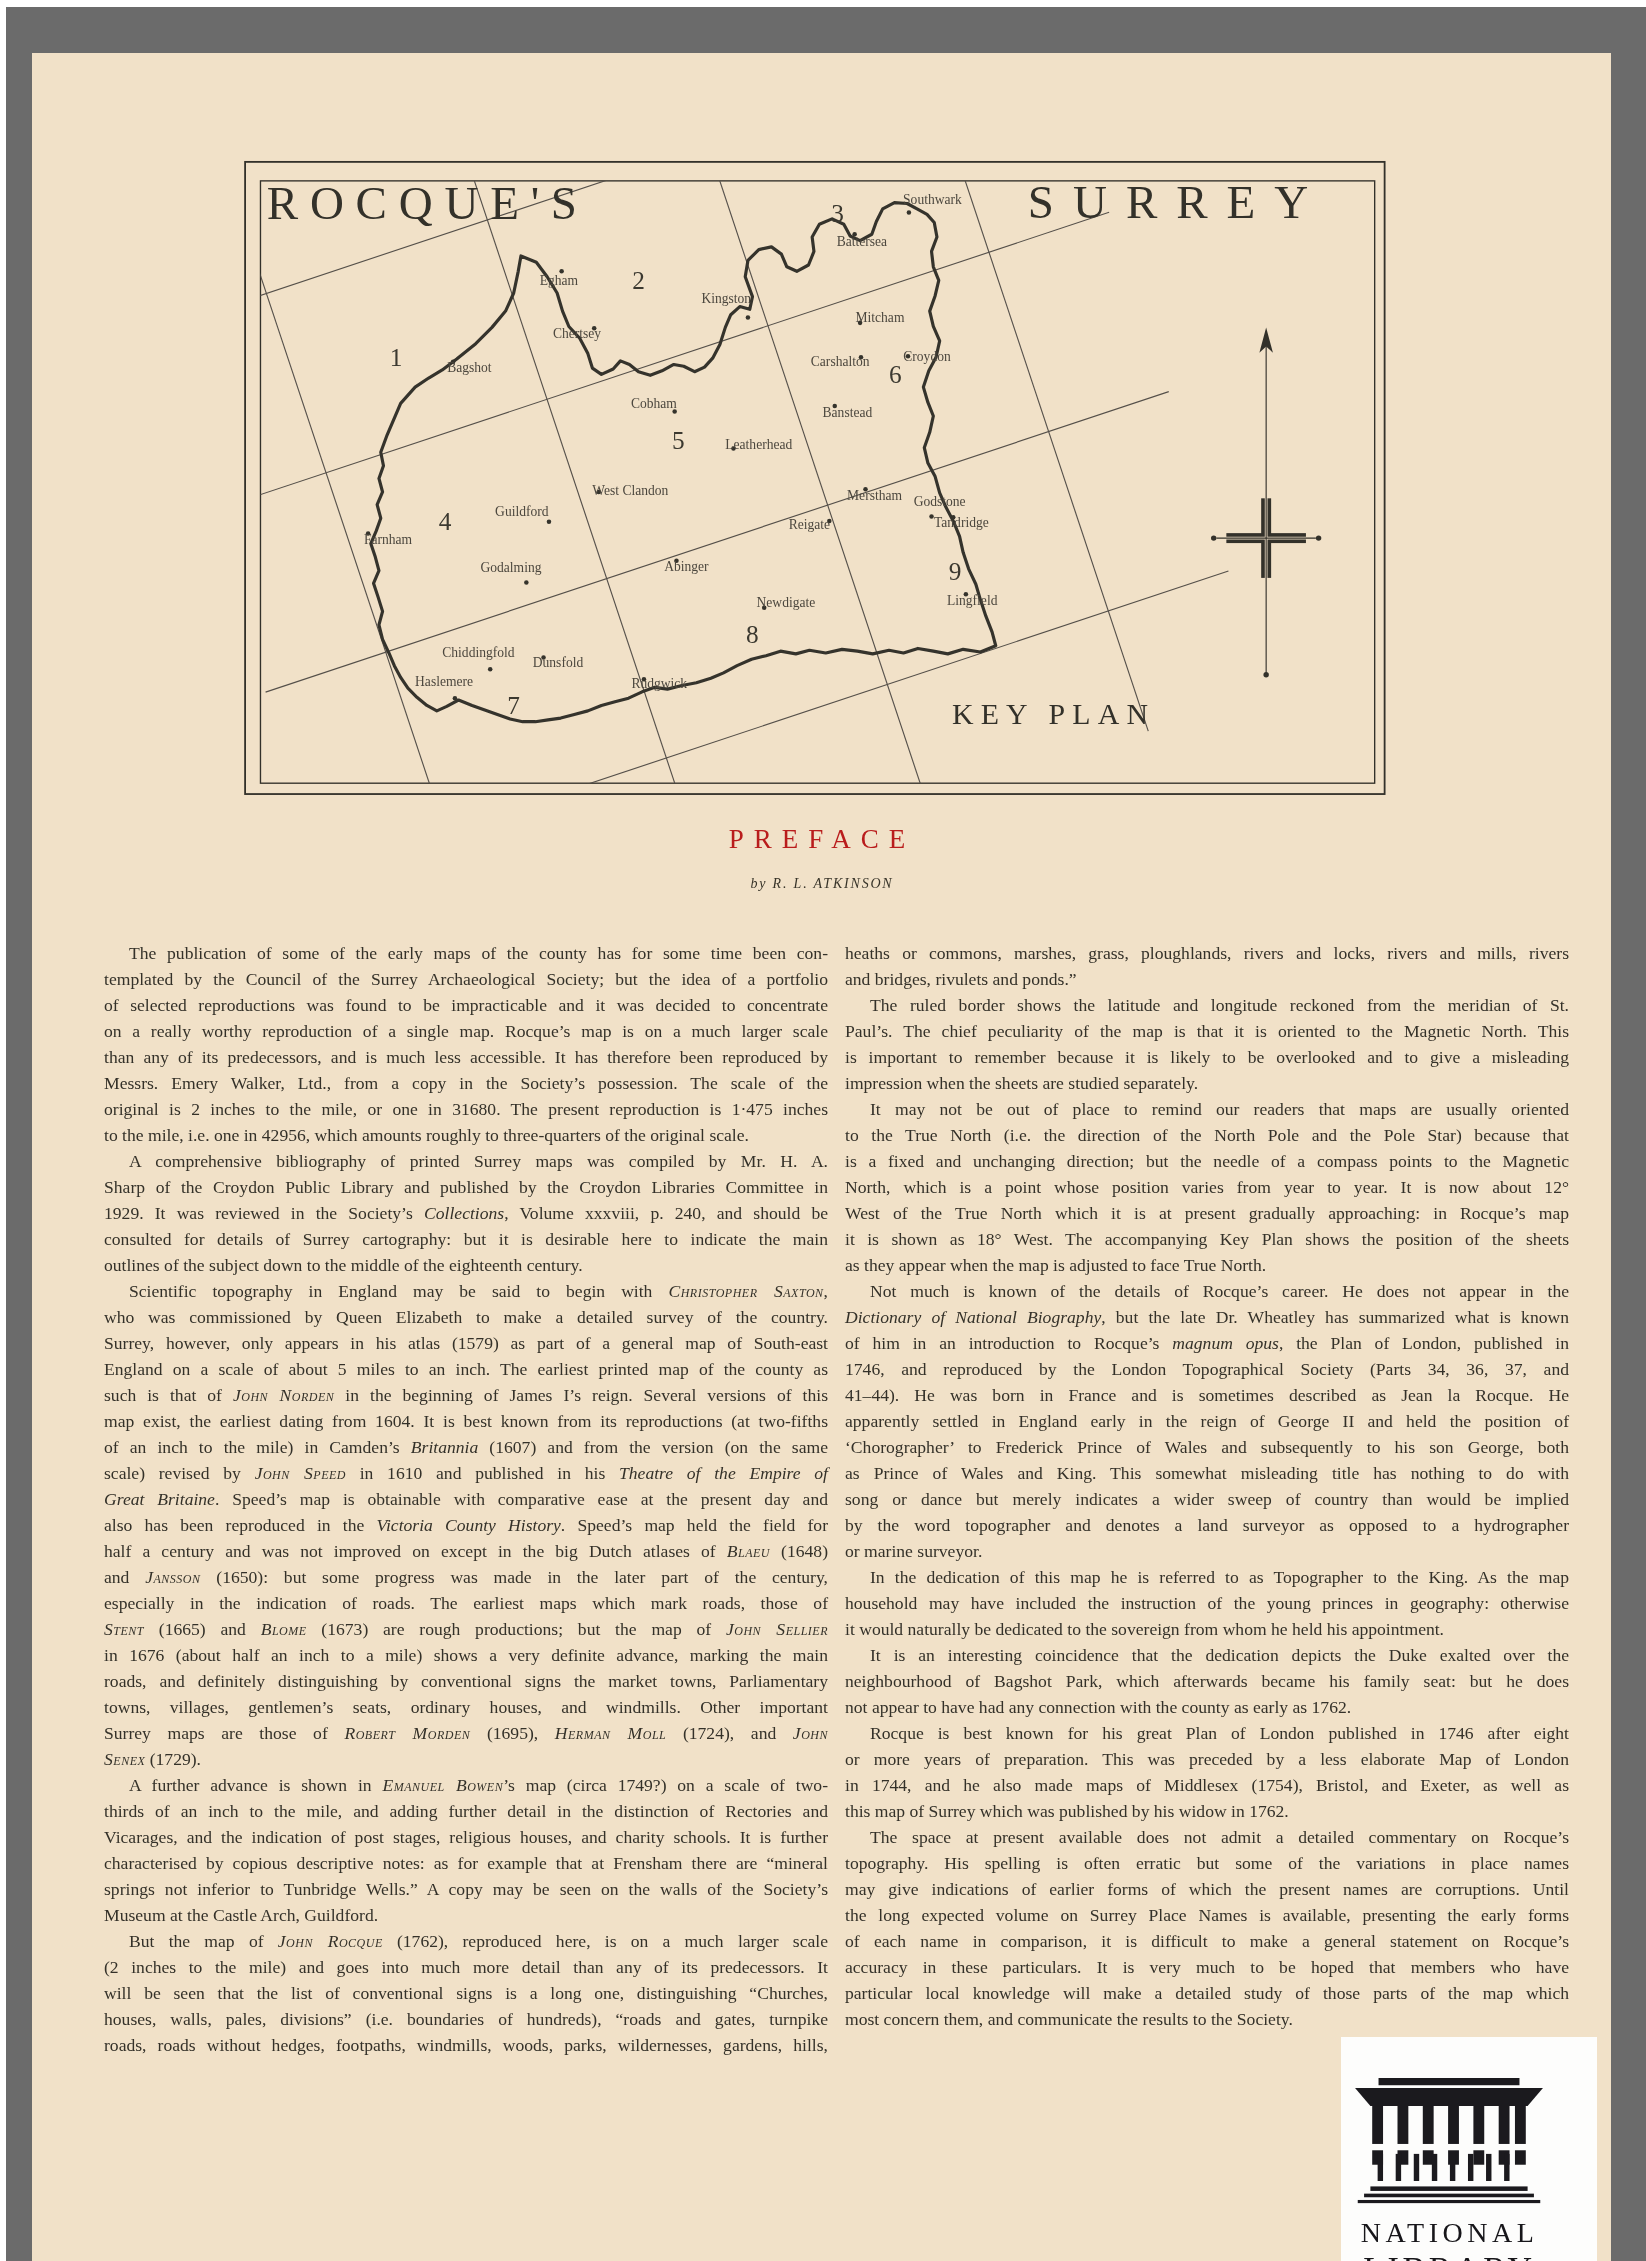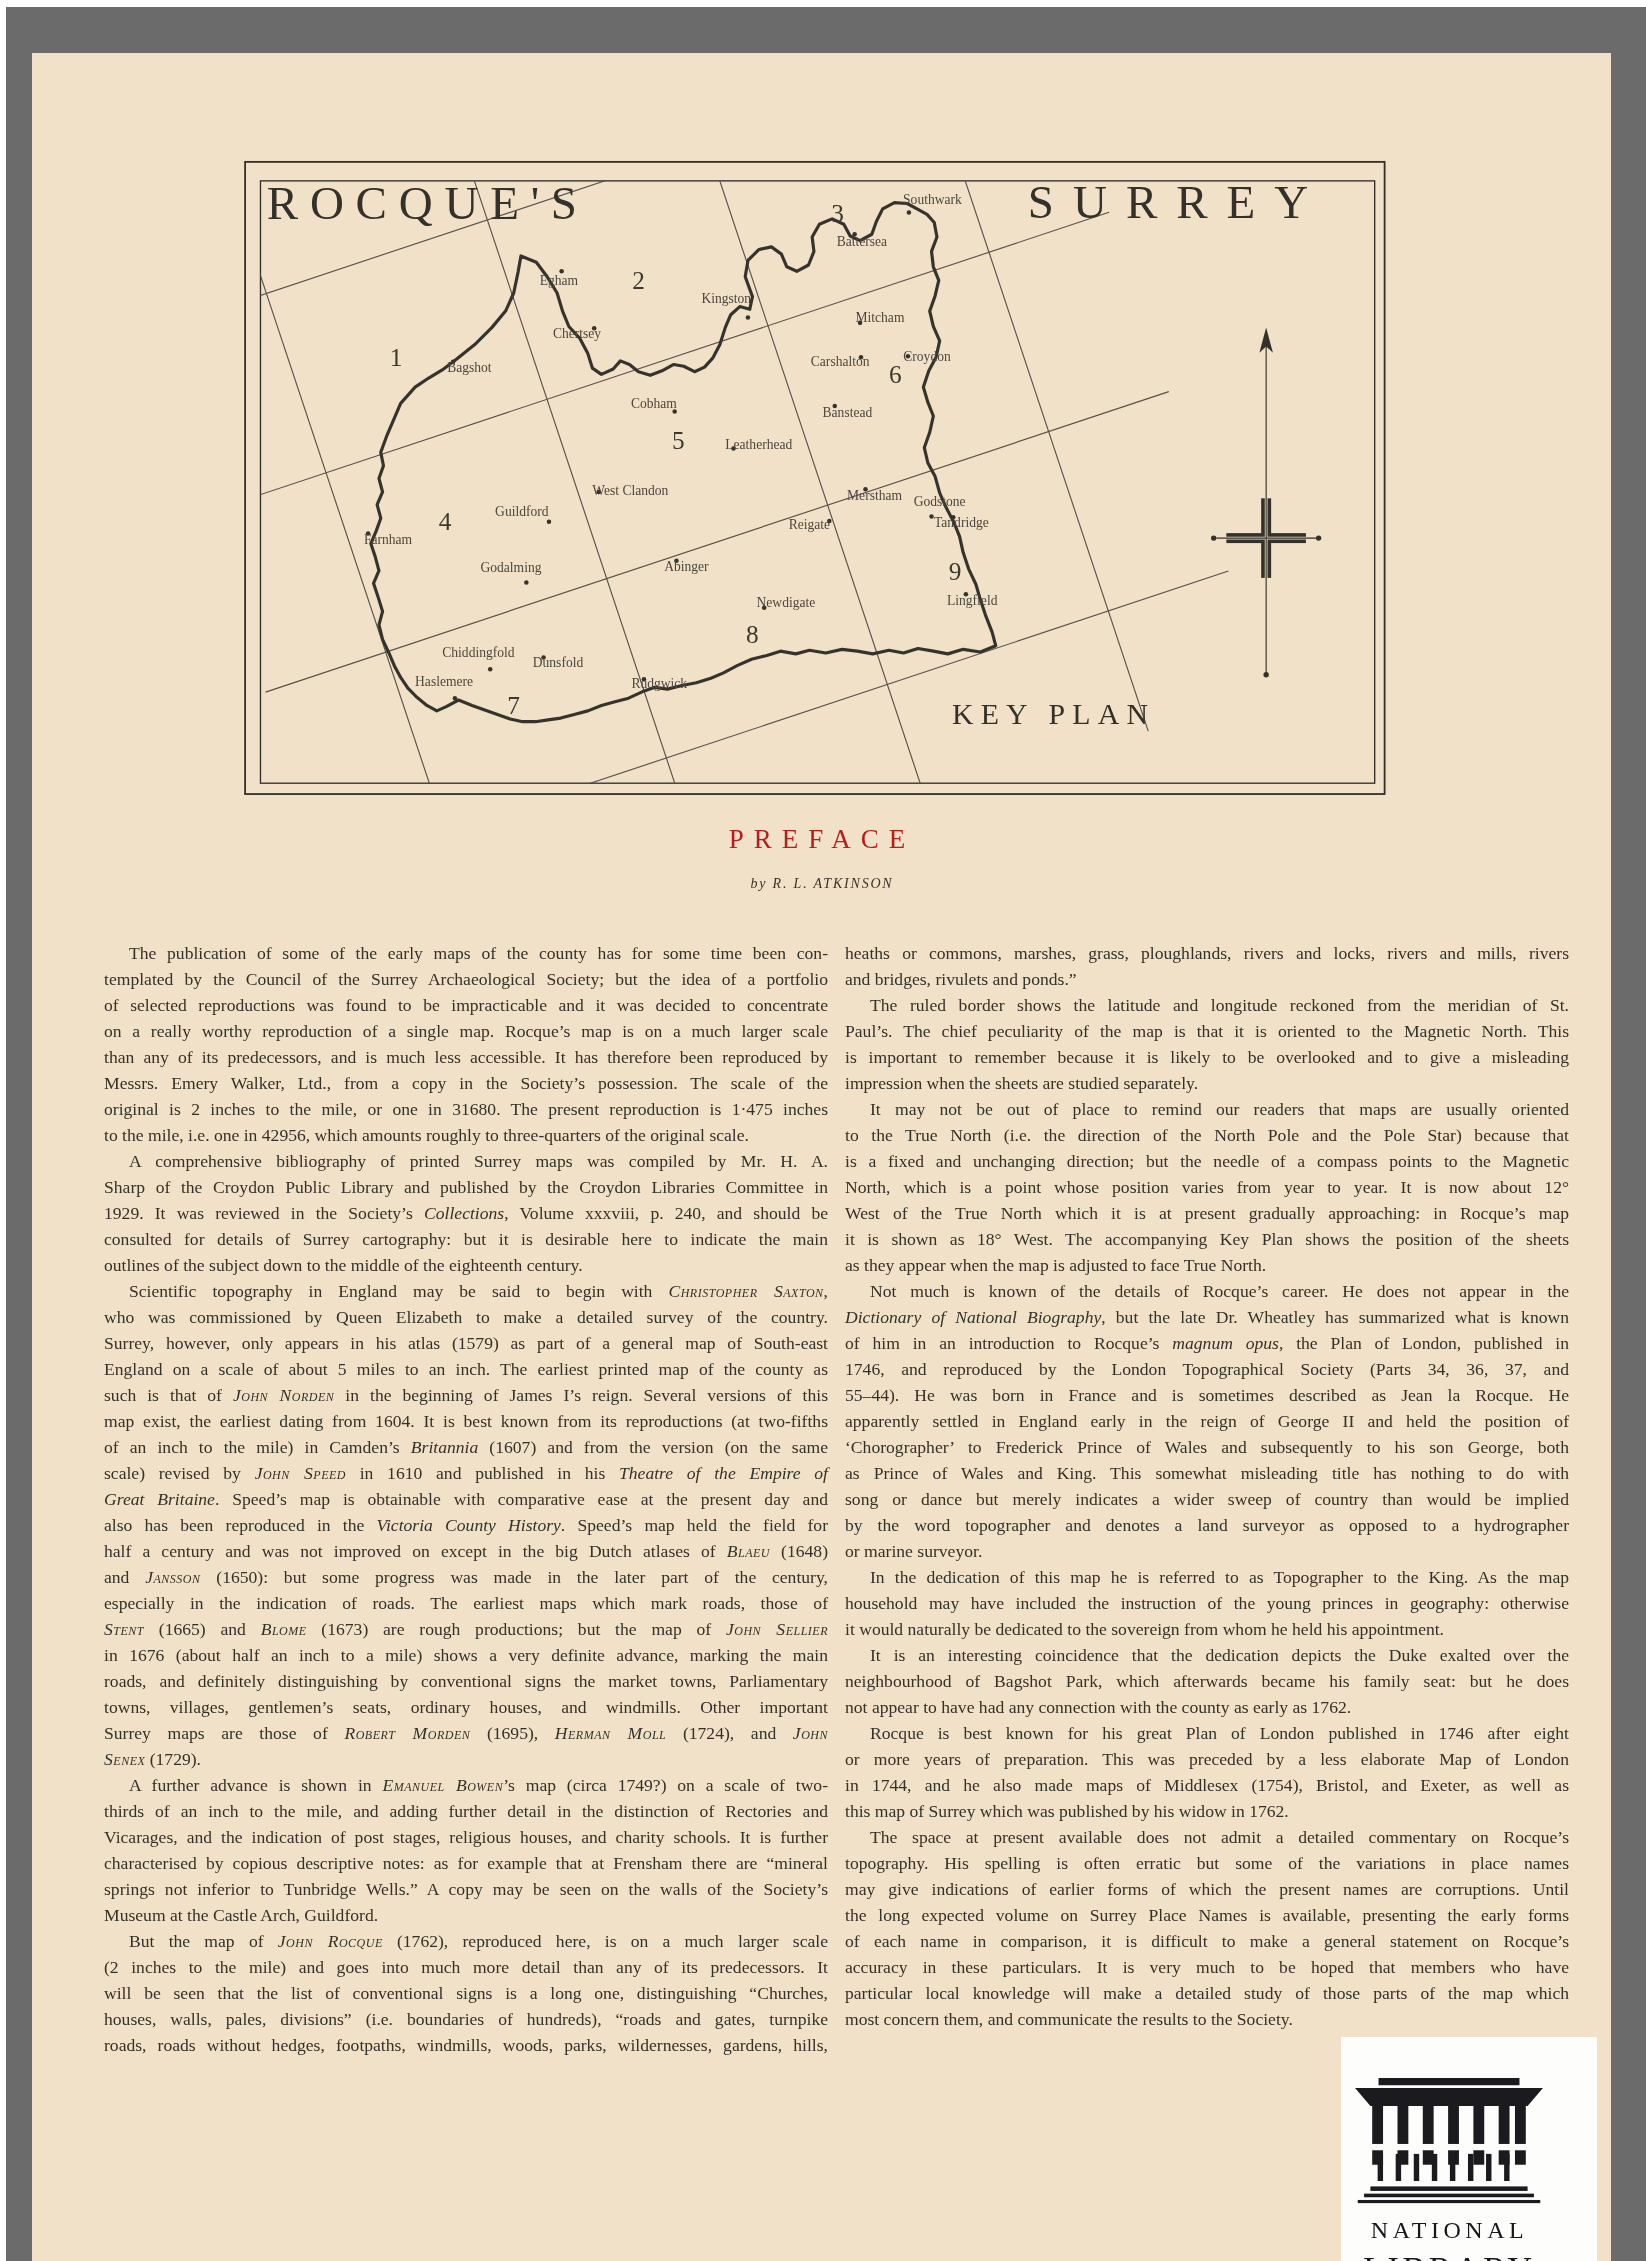--- a/index.html
+++ b/index.html
@@ -16,21 +16,21 @@
   .col{position:absolute;top:940px;width:724px;}
   #col-left{left:76px;margin-left:28px;}
   #col-right{left:845px;}
   #preface-title{position:absolute;left:76px;top:824px;width:1492px;text-align:center;
         font-size:27px;letter-spacing:10px;color:#b91c1c;}
   #preface-byline{position:absolute;left:76px;top:876px;width:1492px;text-align:center;
         font-style:italic;font-size:14px;letter-spacing:1.8px;color:#383429;}
   #logo-box{position:absolute;left:1341px;top:2037px;width:256px;height:317px;background:#fdfdfc;}
   #logo-icon{position:absolute;left:1354px;top:2078px;width:190px;height:131px;}
   .logo-line{position:absolute;left:1341px;width:217px;text-align:center;color:#17161a;}
-  #logo-l1{top:2217px;font-size:24px;letter-spacing:4.5px;}
+  #logo-l1{top:2217px;font-size:28px;letter-spacing:4.5px;}
   #logo-l2{top:2250px;font-size:34px;letter-spacing:3.6px;}
   .townlabel{font-size:30px;fill:#4c473e;}
   .towndot{fill:#35332c;}
   .sheetnum{font-size:56px;fill:#3c3930;}
   .gridline{stroke:#55504a;stroke-width:2.5;}
   .maptitle{fill:#33312a;}
 </style>
 </head>
 <body>
 
@@ -207,21 +207,21 @@
     <div class="line">to the True North (i.e. the direction of the North Pole and the Pole Star) because that</div>
     <div class="line">is a fixed and unchanging direction; but the needle of a compass points to the Magnetic</div>
     <div class="line">North, which is a point whose position varies from year to year.  It is now about 12°</div>
     <div class="line">West of the True North which it is at present gradually approaching: in Rocque’s map</div>
     <div class="line">it is shown as 18° West.  The accompanying Key Plan shows the position of the sheets</div>
     <div class="line end">as they appear when the map is adjusted to face True North.</div>
     <div class="line ind">Not much is known of the details of Rocque’s career.  He does not appear in the</div>
     <div class="line"><i>Dictionary of National Biography</i>, but the late Dr. Wheatley has summarized what is known</div>
     <div class="line">of him in an introduction to Rocque’s <i>magnum opus</i>, the Plan of London, published in</div>
     <div class="line">1746, and reproduced by the London Topographical Society (Parts 34, 36, 37, and</div>
-    <div class="line">55–44).  He was born in France and is sometimes described as Jean la Rocque.  He</div>
+    <div class="line">41–44).  He was born in France and is sometimes described as Jean la Rocque.  He</div>
     <div class="line">apparently settled in England early in the reign of George II and held the position of</div>
     <div class="line">‘Chorographer’ to Frederick Prince of Wales and subsequently to his son George, both</div>
     <div class="line">as Prince of Wales and King.  This somewhat misleading title has nothing to do with</div>
     <div class="line">song or dance but merely indicates a wider sweep of country than would be implied</div>
     <div class="line">by the word topographer and denotes a land surveyor as opposed to a hydrographer</div>
     <div class="line end">or marine surveyor.</div>
     <div class="line ind">In the dedication of this map he is referred to as Topographer to the King.  As the map</div>
     <div class="line">household may have included the instruction of the young princes in geography: otherwise</div>
     <div class="line end">it would naturally be dedicated to the sovereign from whom he held his appointment.</div>
     <div class="line ind">It is an interesting coincidence that the dedication depicts the Duke exalted over the</div>

